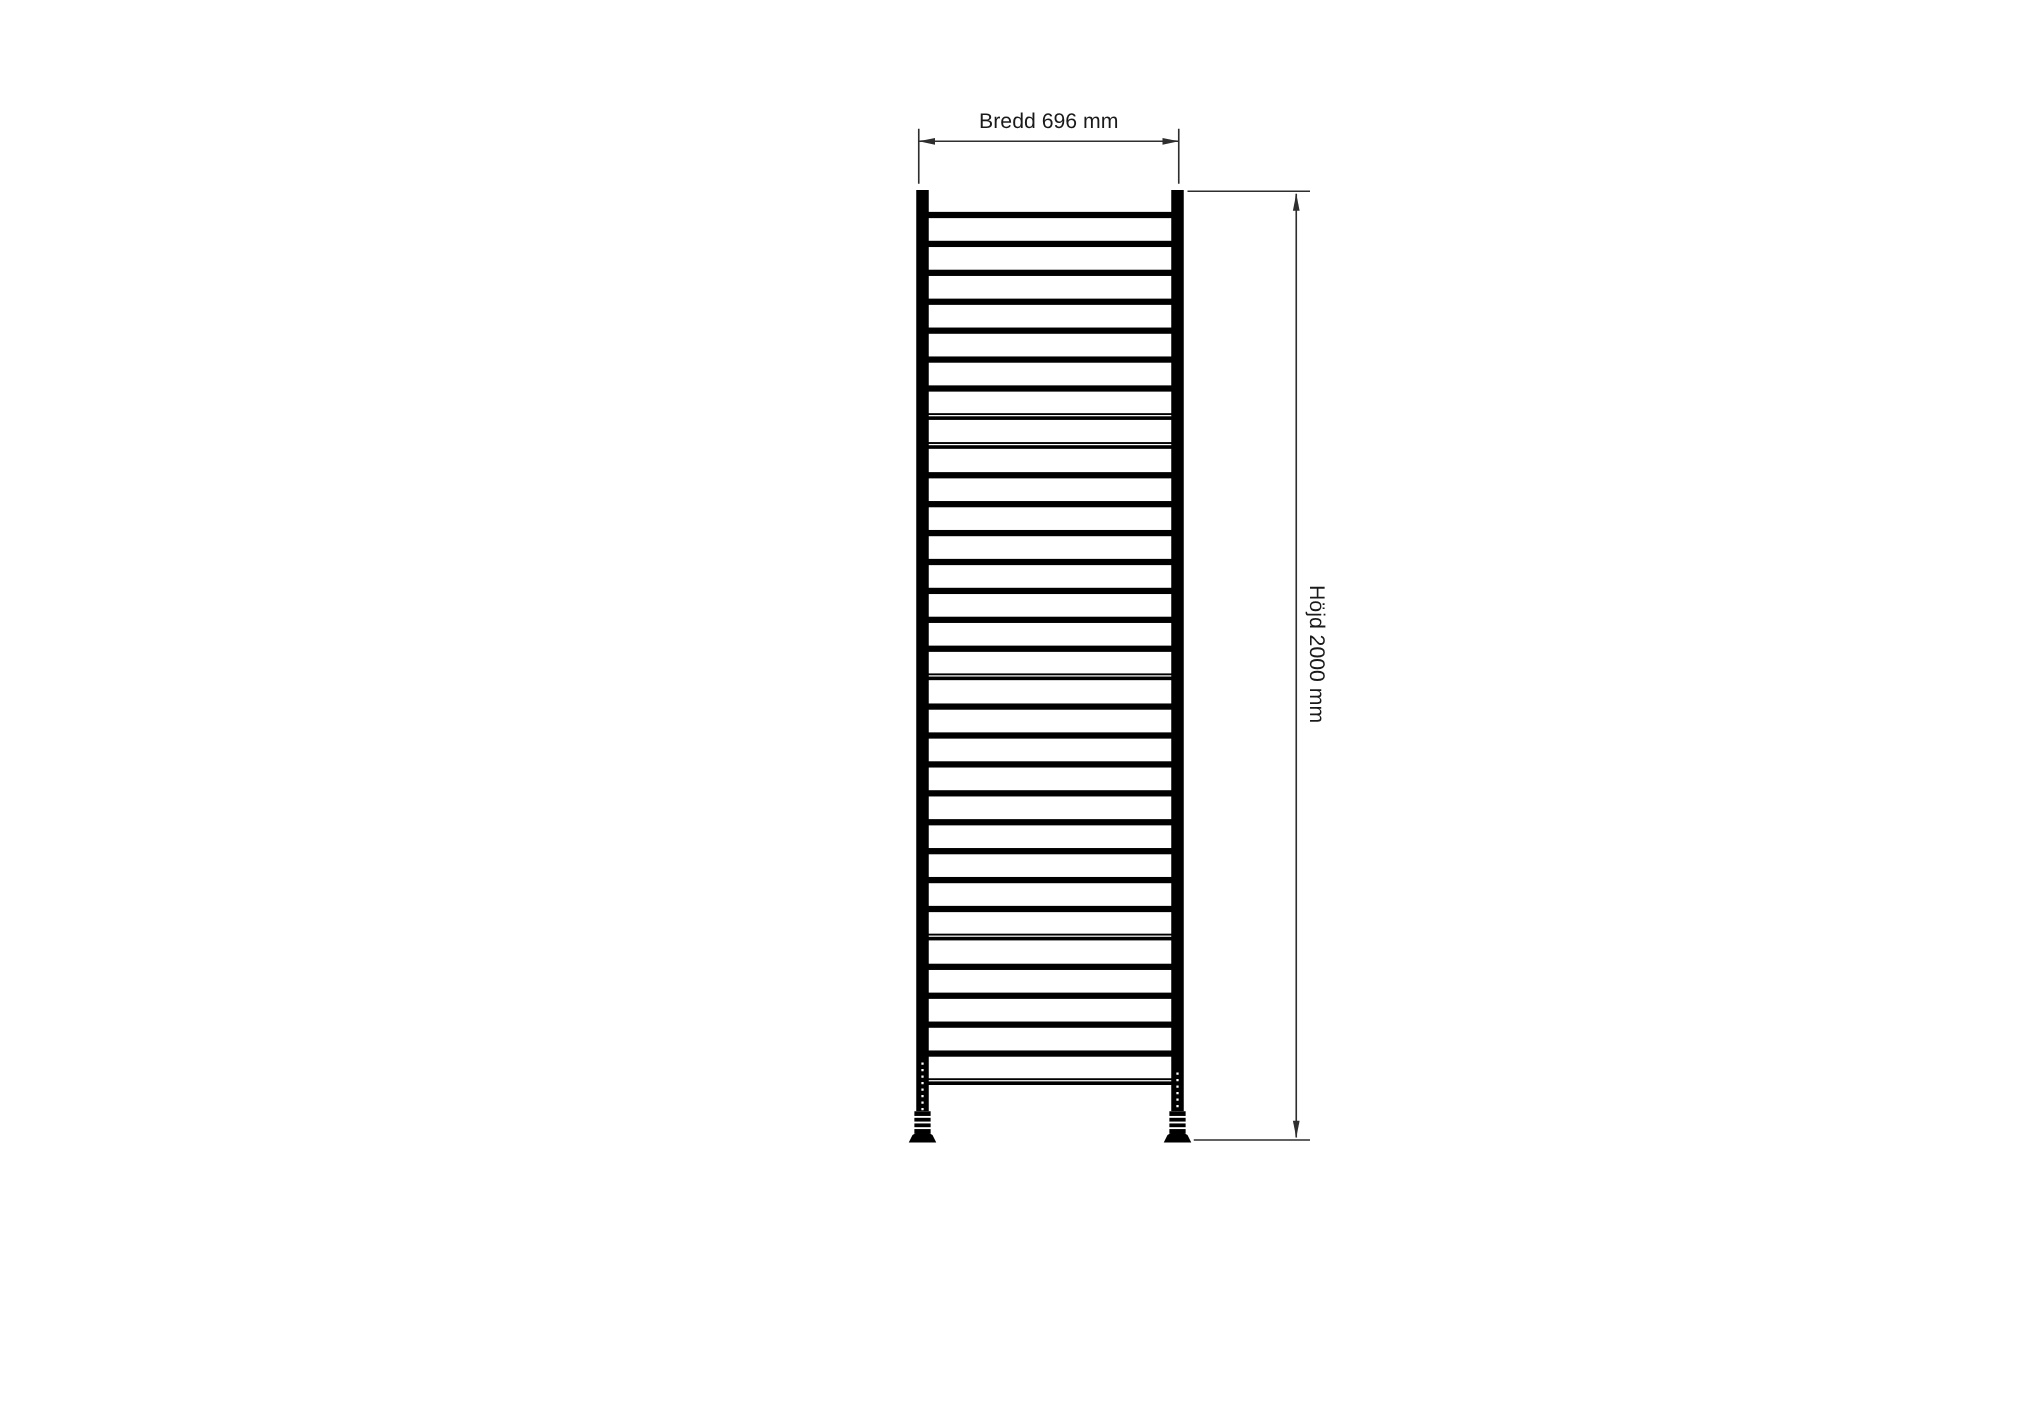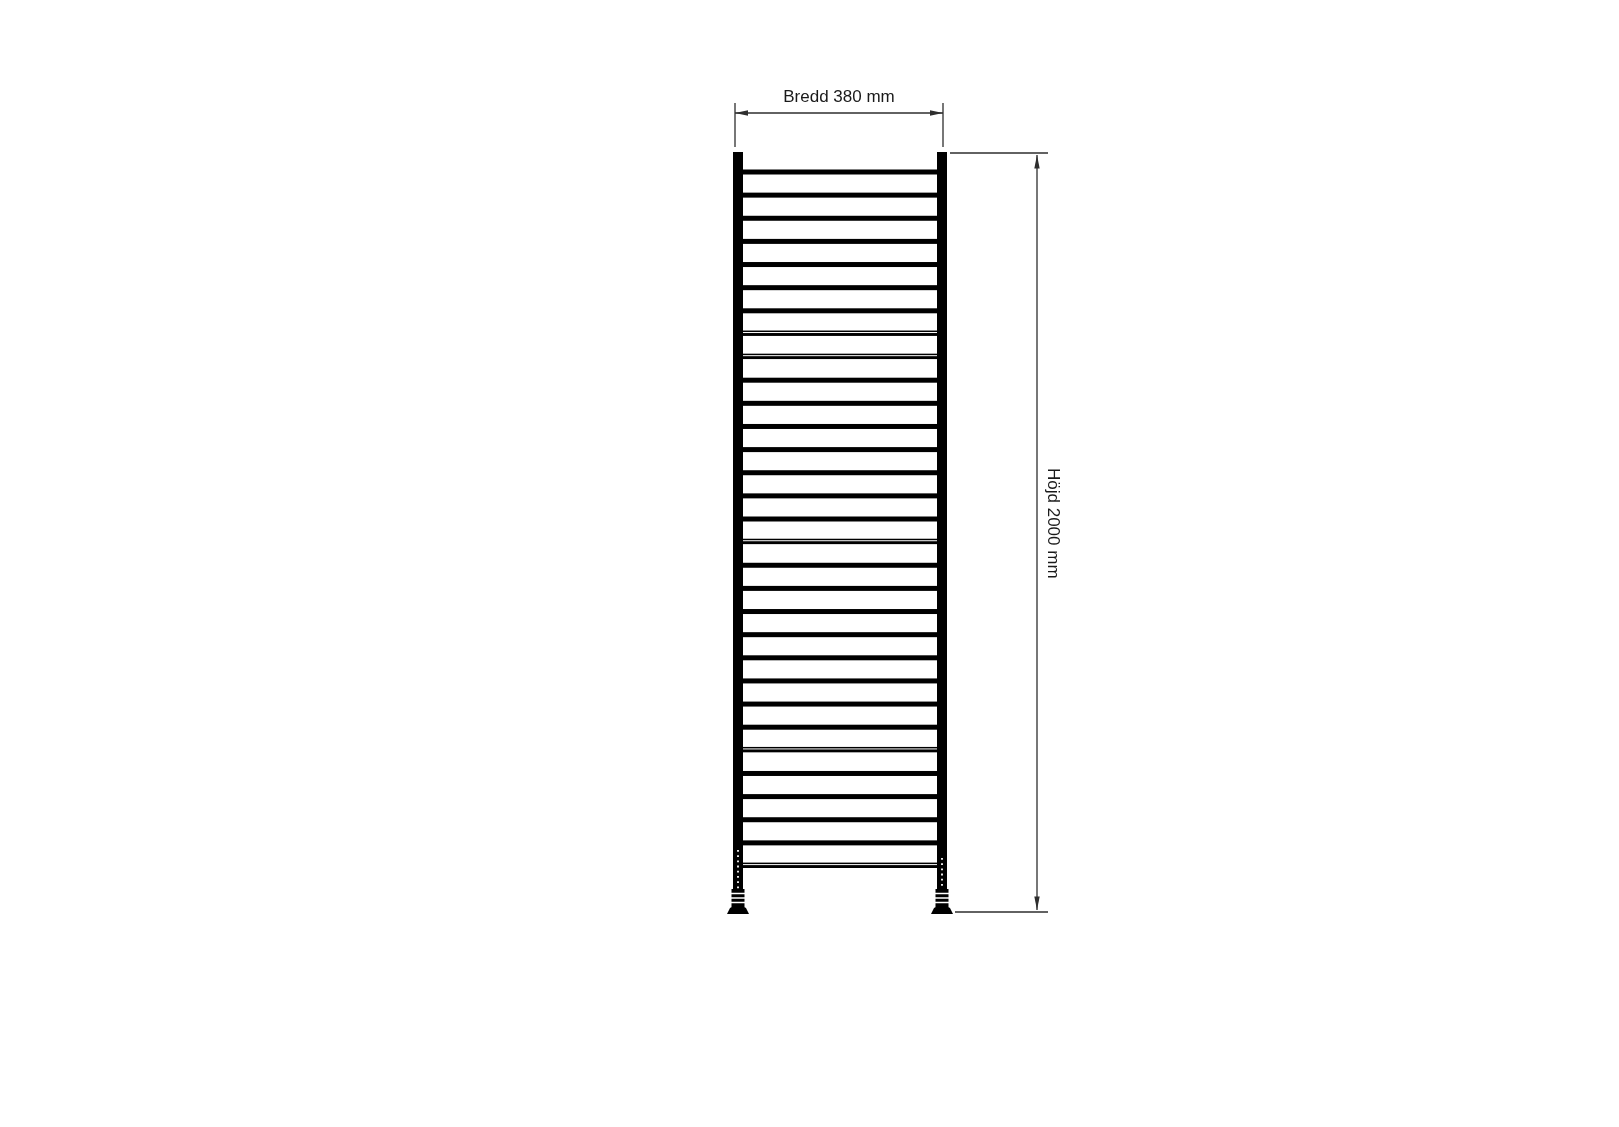--- a/index.html
+++ b/index.html
@@ -111,16 +111,16 @@
 
     <g class="dim">
       <line x1="950" y1="153" x2="1048" y2="153"></line>
       <line x1="955" y1="912" x2="1048" y2="912"></line>
       <line x1="1037" y1="155" x2="1037" y2="910"></line>
       <polygon points="1037,155 1034.3,168.5 1039.7,168.5"></polygon>
       <polygon points="1037,910 1034.3,896.5 1039.7,896.5"></polygon>
     </g>
   </svg>
 
-  <div class="label label-width">Bredd 380 mm</div>
+  <div class="label label-width">Bredd 696 mm</div>
   <div class="label label-height">Höjd 2000 mm</div>
 
 </div>
 
 </body></html>

